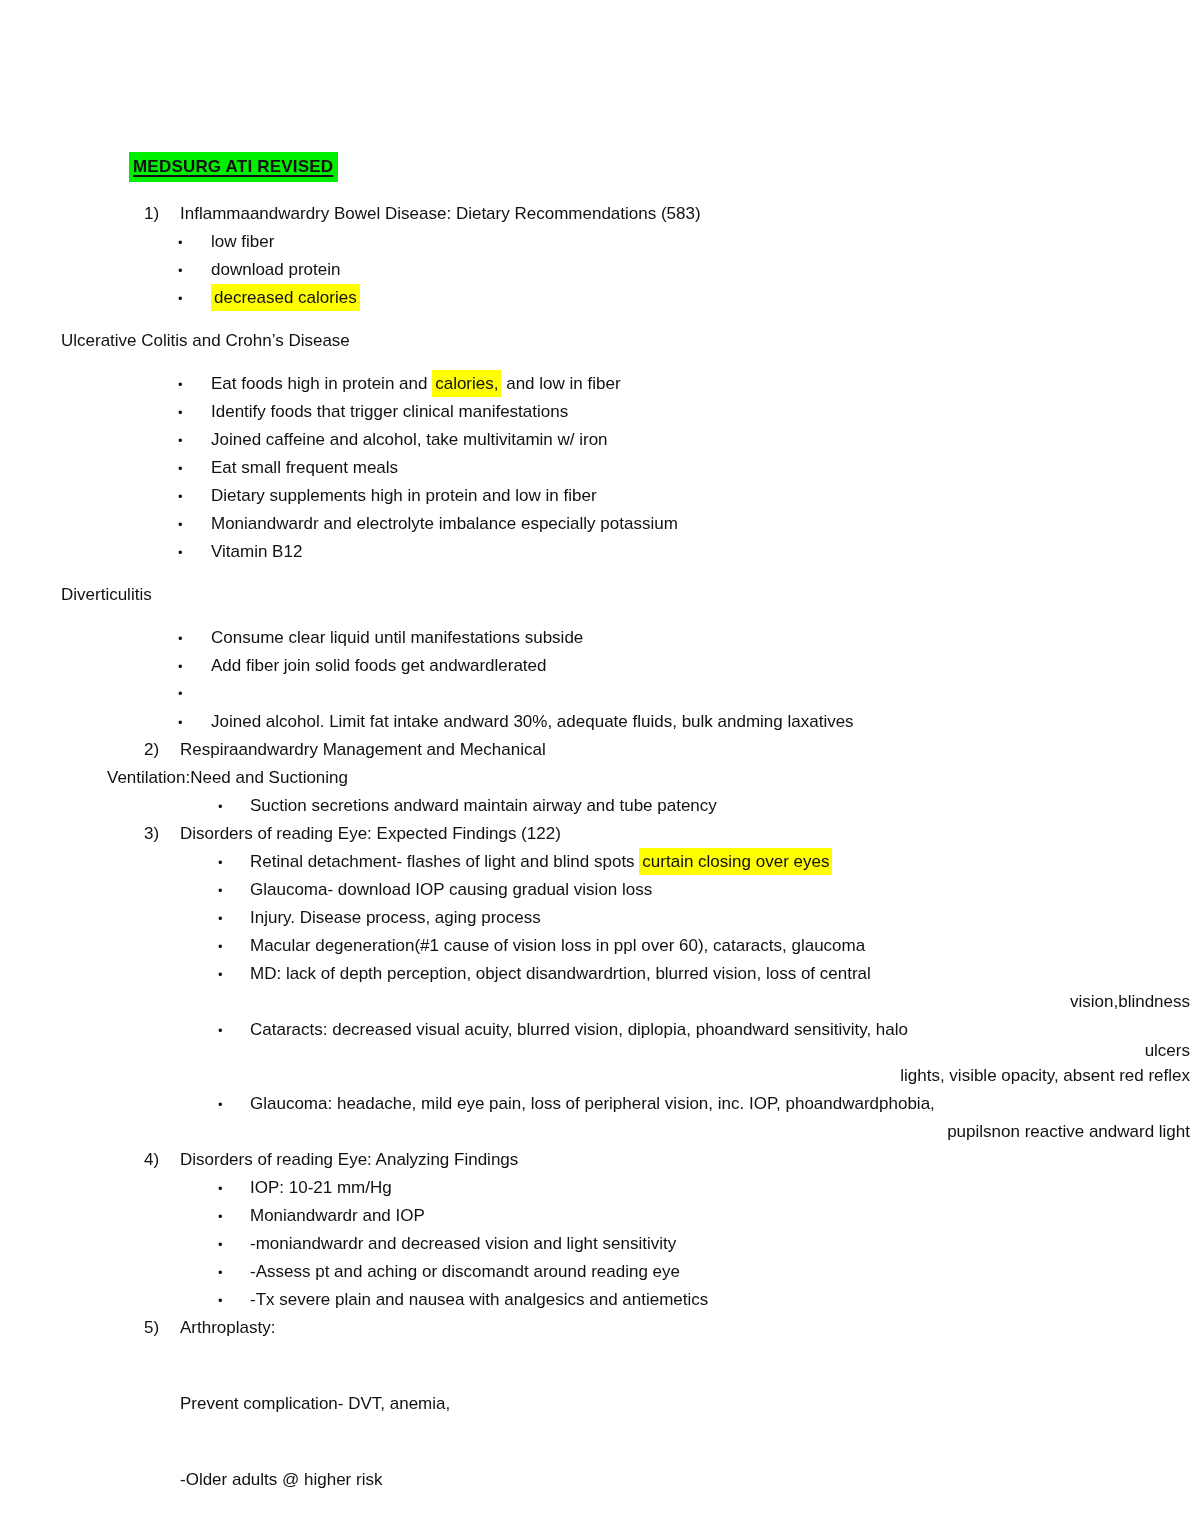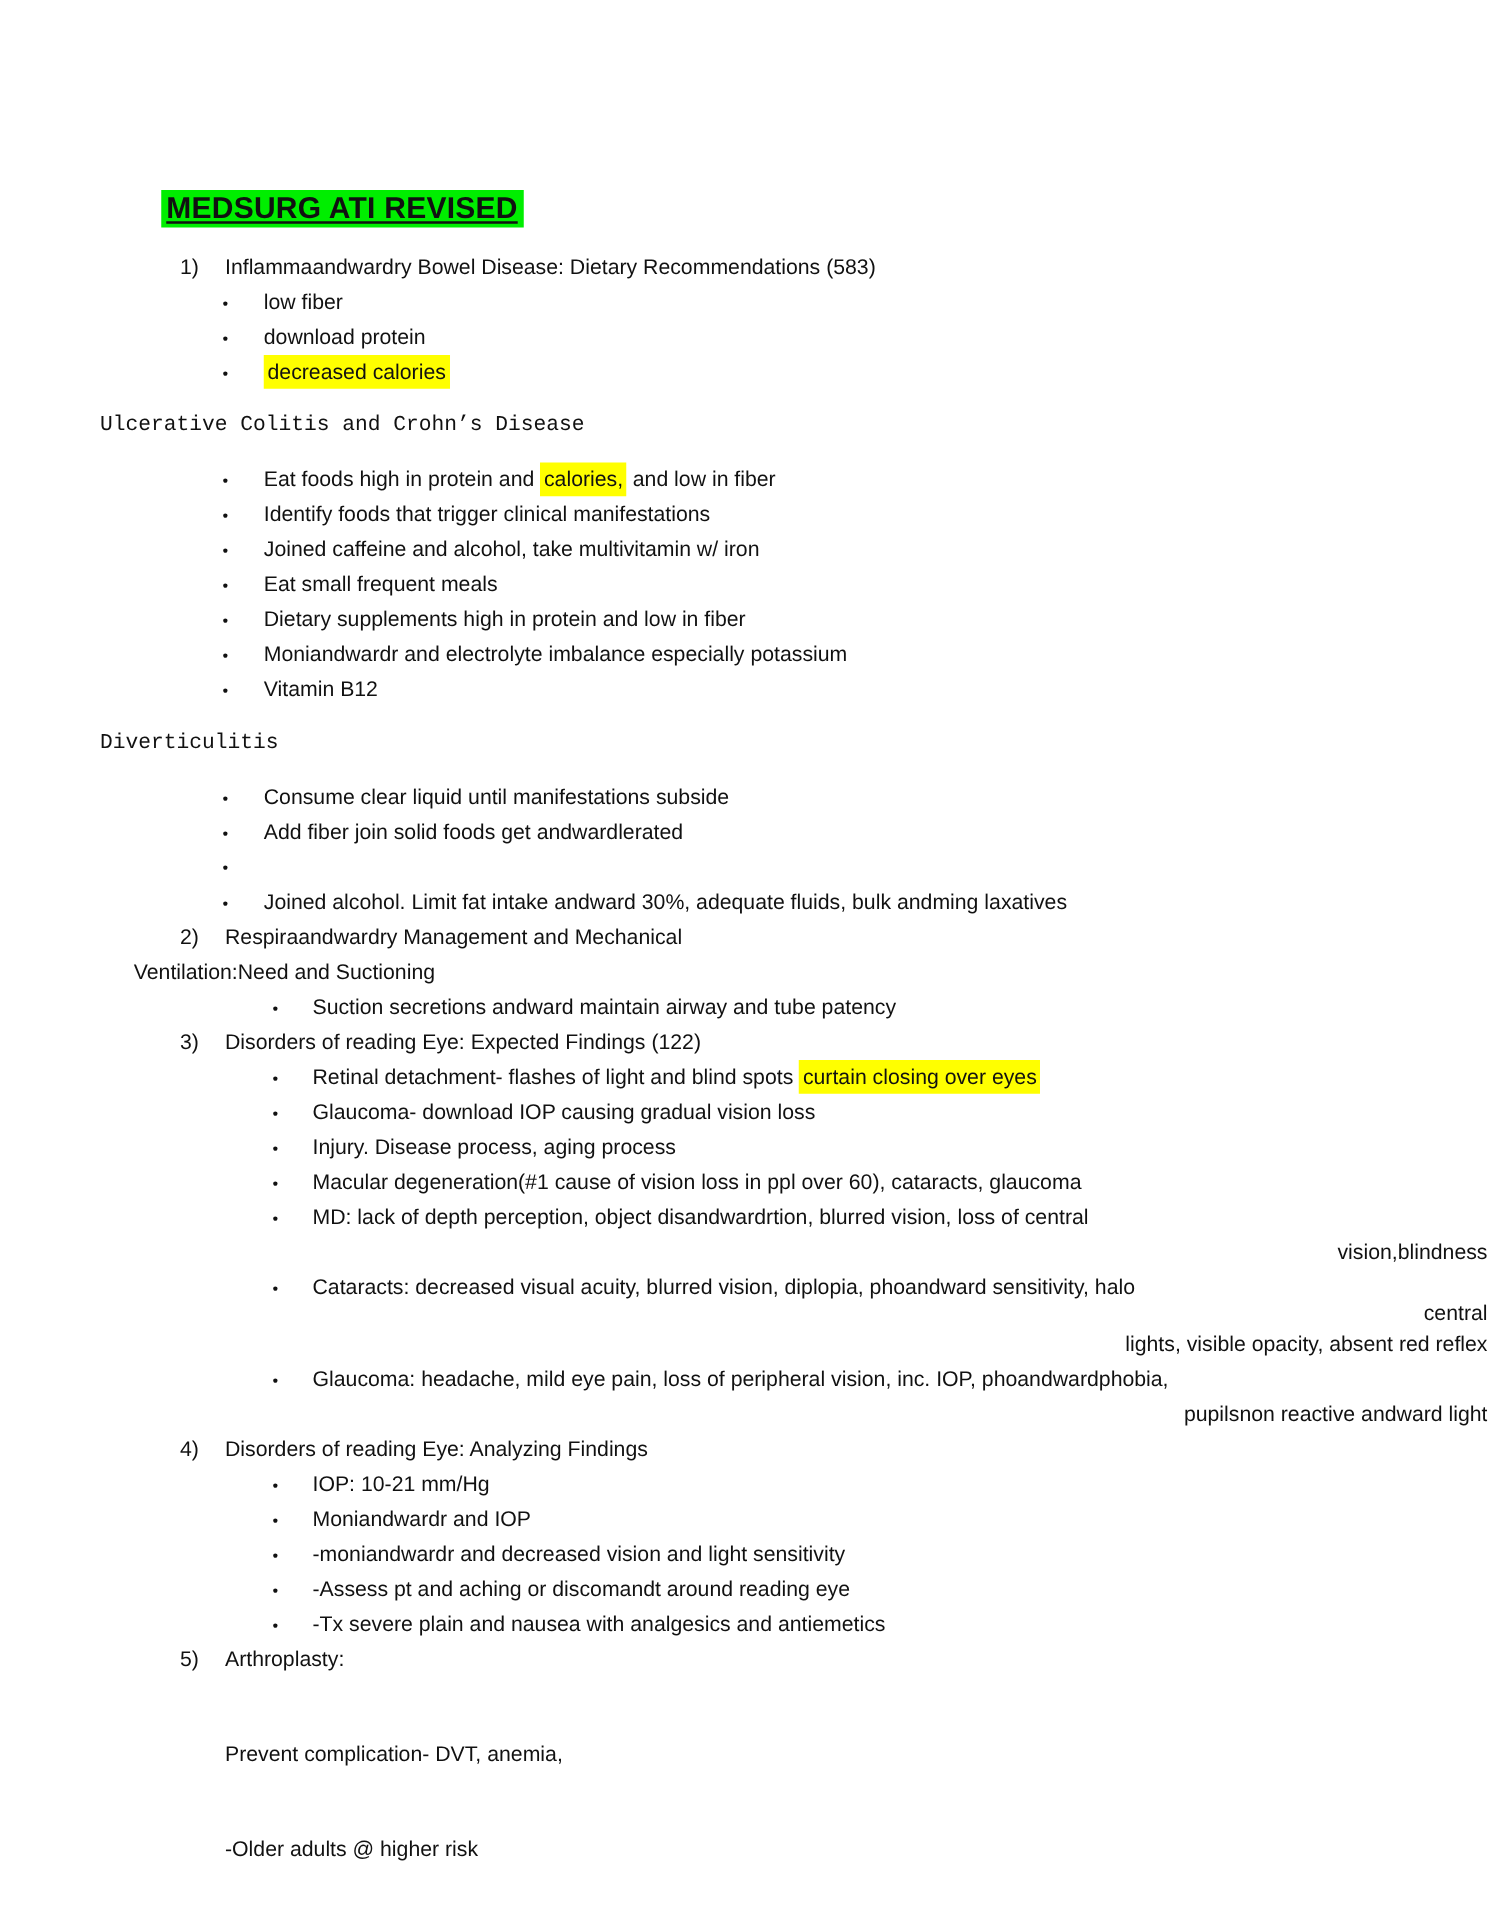--- a/index.html
+++ b/index.html
@@ -11,39 +11,39 @@
     color: var(--text-color, #111111);
     font-family: "Liberation Sans", sans-serif;
     overflow: hidden;
   }
   .title-wrap {
     margin: 152px 0 18px 129px;
   }
   .title-hl {
     display: inline-block;
     background: var(--green, #00ee00);
-    font-size: 24px;
+    font-size: 17px;
     font-weight: bold;
     line-height: 24px;
     padding: 3px 5px 3px 4px;
     text-decoration: underline;
     text-decoration-thickness: 2px;
     text-underline-offset: 3px;
     letter-spacing: 0.2px;
   }
   .line {
     display: flex;
     height: 28px;
     line-height: 28px;
     font-size: 17px;
     white-space: pre;
     align-items: baseline;
   }
   .line.tight { height: 18px; line-height: 14px; }
-  .line.heading { margin: 15px 0; padding-left: 80px; font-family: Liberation Mono, monospace; }
+  .line.heading { margin: 15px 0; padding-left: 61px; }
   .marker { flex: 0 0 auto; }
   .num-marker  { margin-left: 144px; width: 36px; }
   .ab .bullet-marker { margin-left: 178px; width: 33px; font-size: 13px; }
   .c  .bullet-marker { margin-left: 218px; width: 32px; font-size: 13px; }
   .cont-c  { padding-left: 250px; justify-content: flex-end; }
   .indent-v    { padding-left: 107px; }
   .indent-five { padding-left: 180px; margin-top: 48px; }
   .hl {
     background: var(--yellow, #ffff00);
     padding: 4px 3px;
@@ -79,21 +79,21 @@
       <div class="line indent-v"><span class="text"><span class="run">Ventilation:Need and Suctioning</span></span></div>
       <div class="line c"><span class="marker bullet-marker">•</span><span class="text"><span class="run">Suction secretions andward maintain airway and tube patency</span></span></div>
       <div class="line"><span class="marker num-marker">3)</span><span class="text"><span class="run">Disorders of reading Eye: Expected Findings (122)</span></span></div>
       <div class="line c"><span class="marker bullet-marker">•</span><span class="text"><span class="run">Retinal detachment- flashes of light and blind spots </span><span class="hl">curtain closing over eyes</span></span></div>
       <div class="line c"><span class="marker bullet-marker">•</span><span class="text"><span class="run">Glaucoma- download IOP causing gradual vision loss</span></span></div>
       <div class="line c"><span class="marker bullet-marker">•</span><span class="text"><span class="run">Injury. Disease process, aging process</span></span></div>
       <div class="line c"><span class="marker bullet-marker">•</span><span class="text"><span class="run">Macular degeneration(#1 cause of vision loss in ppl over 60), cataracts, glaucoma</span></span></div>
       <div class="line c"><span class="marker bullet-marker">•</span><span class="text"><span class="run">MD: lack of depth perception, object disandwardrtion, blurred vision, loss of central</span></span></div>
       <div class="line cont-c"><span class="text"><span class="run">vision,blindness</span></span></div>
       <div class="line c"><span class="marker bullet-marker">•</span><span class="text"><span class="run">Cataracts: decreased visual acuity, blurred vision, diplopia, phoandward sensitivity, halo</span></span></div>
-      <div class="line tight cont-c"><span class="text"><span class="run">central</span></span></div>
+      <div class="line tight cont-c"><span class="text"><span class="run">ulcers</span></span></div>
       <div class="line cont-c"><span class="text"><span class="run">lights, visible opacity, absent red reflex</span></span></div>
       <div class="line c"><span class="marker bullet-marker">•</span><span class="text"><span class="run">Glaucoma: headache, mild eye pain, loss of peripheral vision, inc. IOP, phoandwardphobia,</span></span></div>
       <div class="line cont-c"><span class="text"><span class="run">pupilsnon reactive andward light</span></span></div>
       <div class="line"><span class="marker num-marker">4)</span><span class="text"><span class="run">Disorders of reading Eye: Analyzing Findings</span></span></div>
       <div class="line c"><span class="marker bullet-marker">•</span><span class="text"><span class="run">IOP: 10-21 mm/Hg</span></span></div>
       <div class="line c"><span class="marker bullet-marker">•</span><span class="text"><span class="run">Moniandwardr and IOP</span></span></div>
       <div class="line c"><span class="marker bullet-marker">•</span><span class="text"><span class="run">-moniandwardr and decreased vision and light sensitivity</span></span></div>
       <div class="line c"><span class="marker bullet-marker">•</span><span class="text"><span class="run">-Assess pt and aching or discomandt around reading eye</span></span></div>
       <div class="line c"><span class="marker bullet-marker">•</span><span class="text"><span class="run">-Tx severe plain and nausea with analgesics and antiemetics</span></span></div>
       <div class="line"><span class="marker num-marker">5)</span><span class="text"><span class="run">Arthroplasty:</span></span></div>

